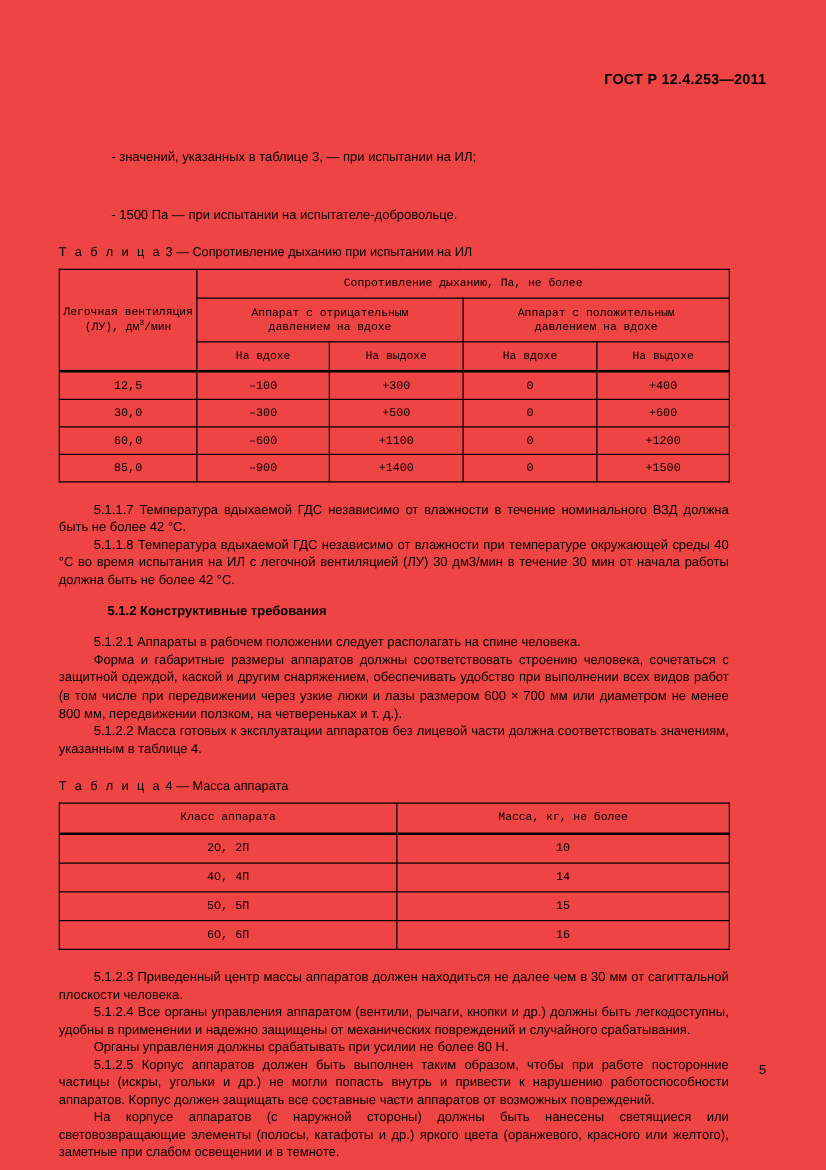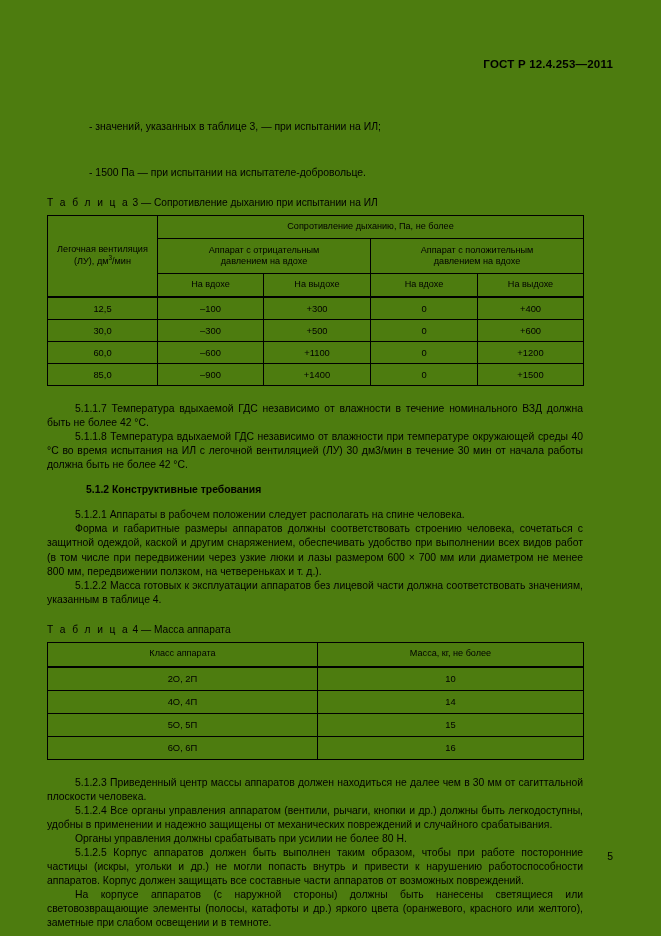--- a/index.html
+++ b/index.html
@@ -8,21 +8,21 @@
     background: #ffffff;
   }
   body {
     font-family: "Liberation Sans", sans-serif;
     color: #000000;
   }
   .page {
     position: relative;
     width: 661px;
     height: 936px;
-    background: #4d7c0f;
+    background: #ef4444;
     box-sizing: border-box;
     overflow: hidden;
   }
 
   
   .doc-header {
     position: absolute;
     top: 58px;
     right: 48px;
     font-size: 11.5px;
@@ -79,20 +79,21 @@
     table-layout: fixed;
     font-size: 9.1px;
   }
   table.gost td,
   table.gost th {
     border: 1px solid #000000;
     text-align: center;
     vertical-align: middle;
     font-weight: normal;
     padding: 2px 2px;
+    font-family: Liberation Mono, monospace;
   }
   table.gost .thead-cell {
     height: 18px;
     line-height: 11.5px;
   }
   table.gost .tall2 {
     height: 30px;
     line-height: 11.5px;
   }
   table.gost .stub {

